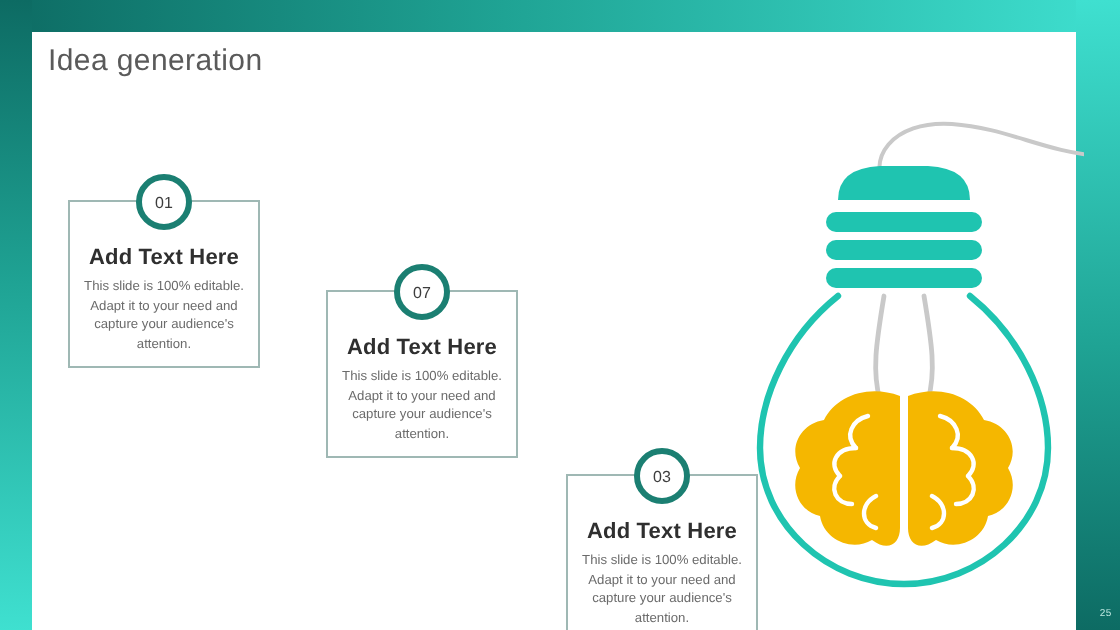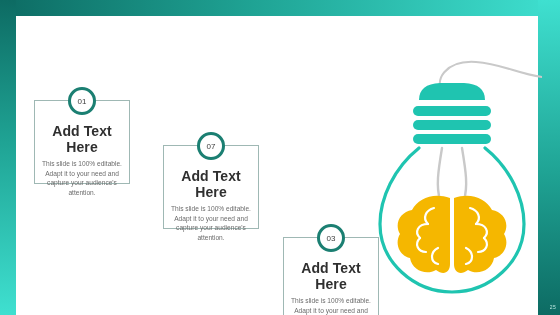--- a/index.html
+++ b/index.html
@@ -80,21 +80,21 @@
     display: flex;
     align-items: center;
     justify-content: center;
     font-size: 8px;
     color: #3d3d3d;
     font-weight: 400;
     box-sizing: border-box;
   }
 
   .card-heading {
-    font-size: 14px;
+    font-size: 11px;
     font-weight: bold;
     color: #2f2f2f;
     margin: 0 0 4px 0;
     letter-spacing: 0.1px;
   }
   .card-body {
     font-size: 6.6px;
     line-height: 1.45;
     color: #6b6b6b;
     margin: 0;
@@ -123,20 +123,21 @@
 <div class="slide">
 
   <div class="bar-top"></div>
   <div class="bar-left"></div>
   <div class="bar-right">
     <span class="page-number">25</span>
   </div>
 
   <div class="canvas"></div>
 
+  <div class="page-title">Idea generation</div>
 
   <div class="card card-1">
     <div class="badge">01</div>
     <p class="card-heading">Add Text Here</p>
     <p class="card-body">This slide is 100% editable. Adapt it to your need and capture your audience's attention.</p>
   </div>
 
   <div class="card card-2">
     <div class="badge">07</div>
     <p class="card-heading">Add Text Here</p>

